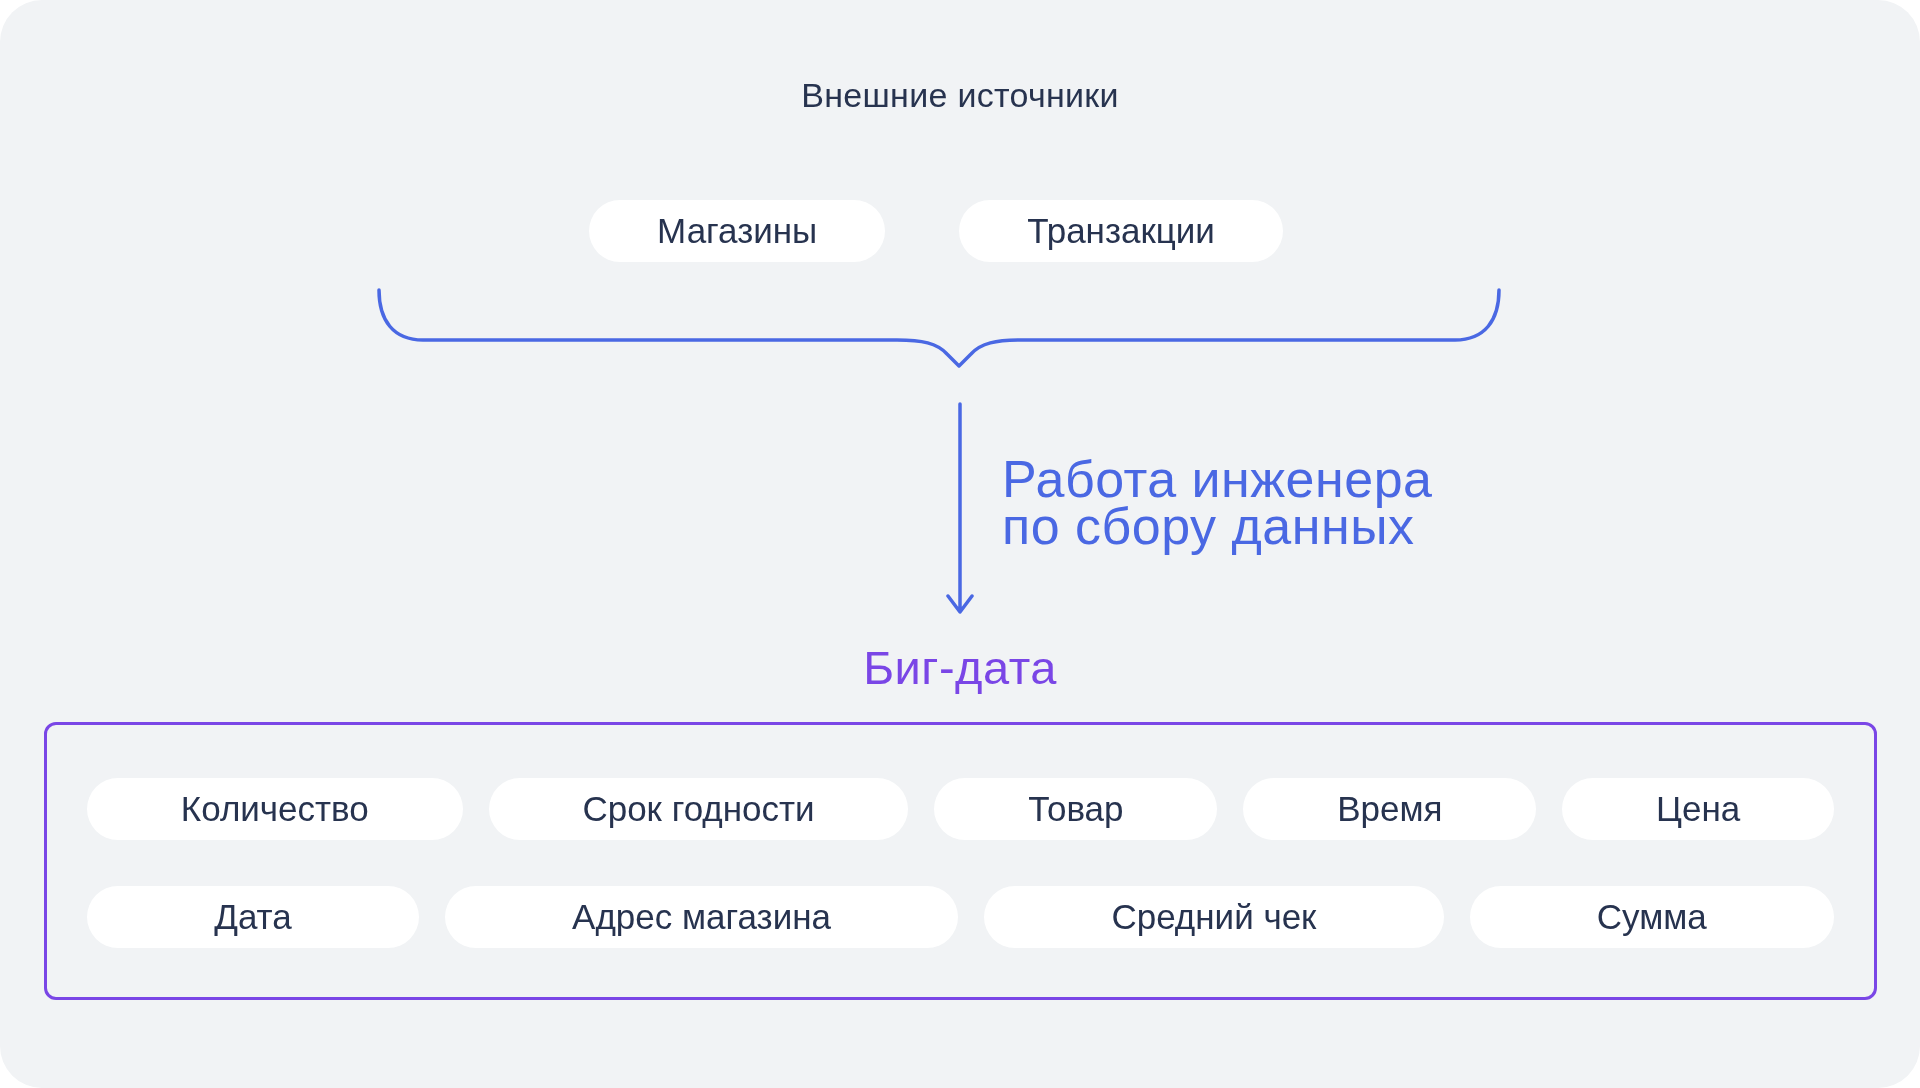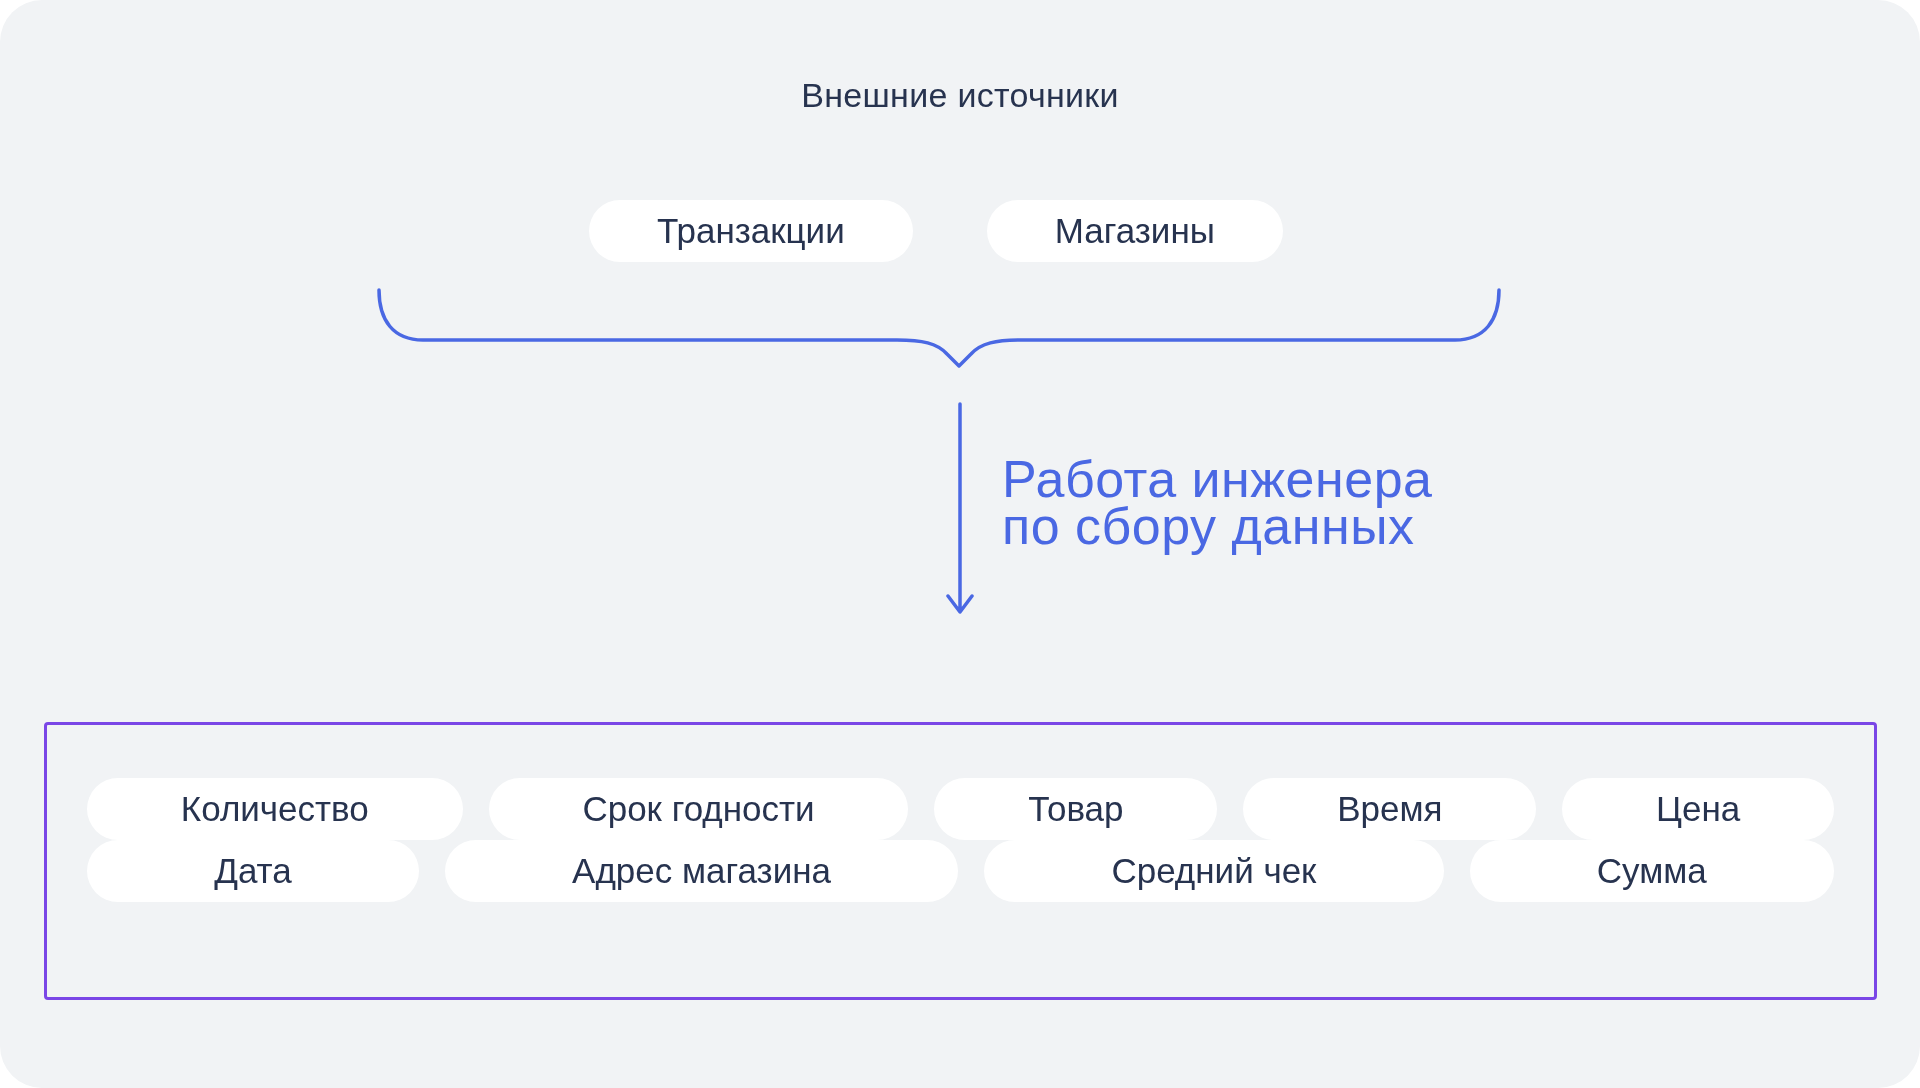--- a/index.html
+++ b/index.html
@@ -66,40 +66,40 @@
     position:absolute; top:640px; left:0; right:0;
     text-align:center;
     color:var(--accent-purple);
     font-size:47px; font-weight:500; letter-spacing:0.5px;
   }
 
   .bigdata-box{
     position:absolute; left:44px; top:722px;
     width:1833px; height:278px;
     border:3px solid var(--accent-purple);
-    border-radius:4px;
+    border-radius:12px;
     padding:53px 40px 49px 40px;
-    display:flex; flex-direction:column; 
+    display:flex; flex-direction:column; justify-content:space-between;
   }
   .bd-row{ display:flex; gap:26px; }
   .bd-row .pill{ height:62px; padding:0 45px; flex:1 1 auto; }
 </style>
 </head>
 <body>
 
 <div class="panel">
 
   <div class="title">Внешние источники</div>
 
   <div class="sources-row">
     <div class="pill">
-      <span>Транзакции</span>
+      <span>Магазины</span>
     </div>
     <div class="pill">
-      <span>Магазины</span>
+      <span>Транзакции</span>
     </div>
   </div>
 
   <svg class="brace-svg" width="1124" height="82" viewBox="0 0 1124 82">
     <path d="M 2 2
              C 2 32, 16 52, 46 52
              L 520 52
              C 545 52, 560 55, 570 66
              L 582 78
              L 594 66
@@ -110,20 +110,21 @@
 
   <svg class="arrow-svg" width="32" height="215" viewBox="0 0 32 215">
     <path d="M 16 2 L 16 210 M 4 194 L 16 210 L 28 194"></path>
   </svg>
 
   <div class="flow-label">
     <div>Работа инженера</div>
     <div>по сбору данных</div>
   </div>
 
+  <div class="bigdata-title">Биг-дата</div>
 
   <div class="bigdata-box">
     <div class="bd-row">
       <div class="pill">
         <span>Количество</span>
       </div>
       <div class="pill">
         <span>Срок годности</span>
       </div>
       <div class="pill">

